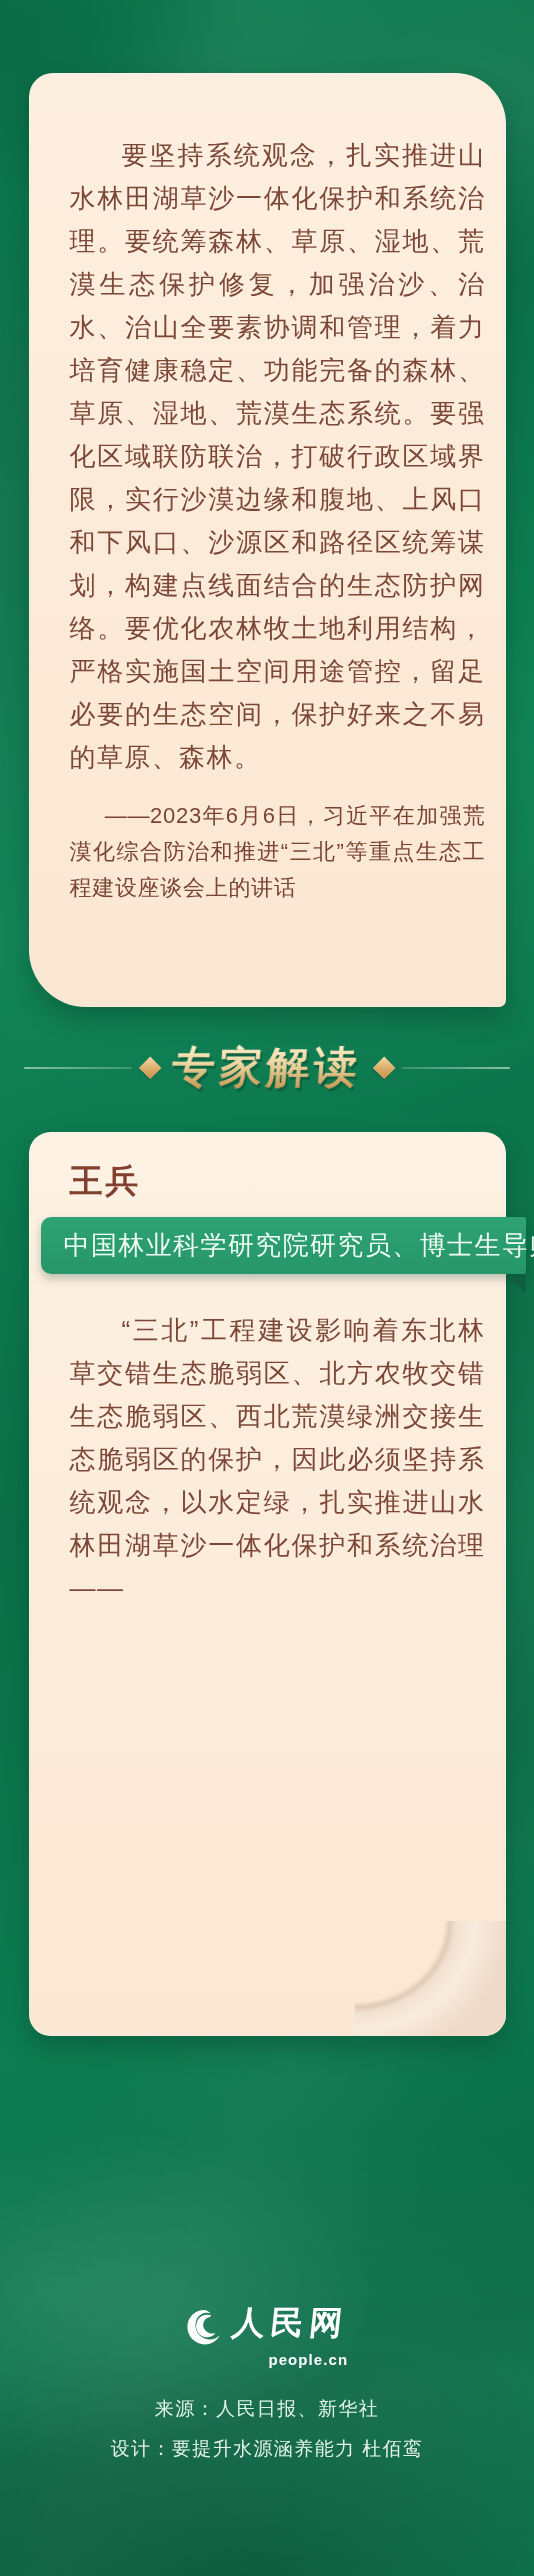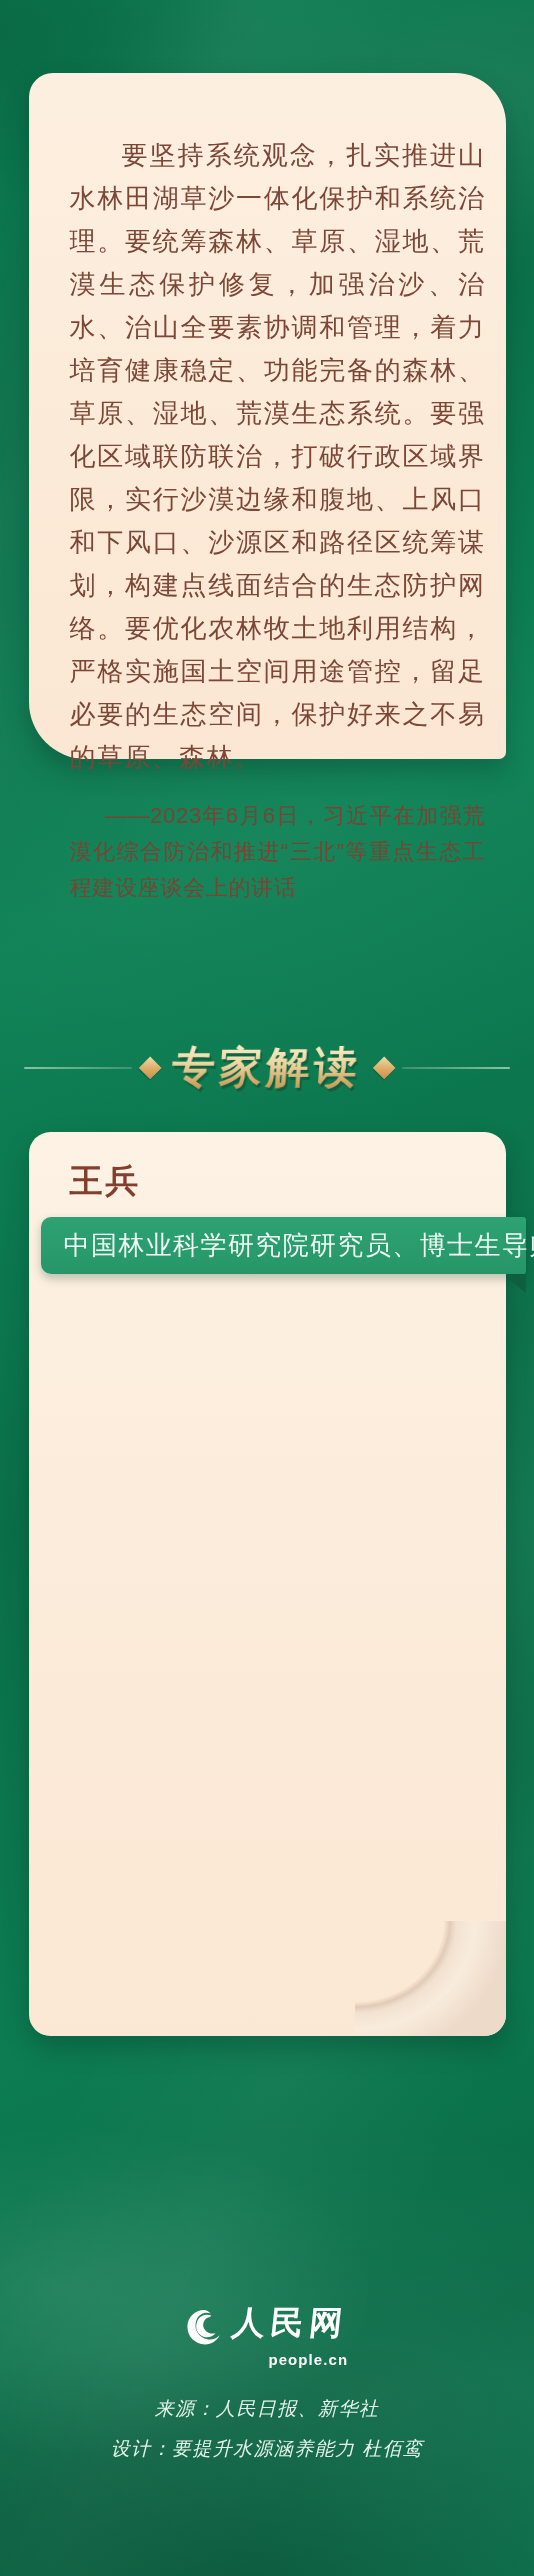--- a/index.html
+++ b/index.html
@@ -14,21 +14,21 @@
       radial-gradient(783px 442px at 45% 840px, rgba(255,255,255,.035), transparent 65%),
       radial-gradient(641px 399px at 108% 1745px, rgba(0,30,18,.14), transparent 62%),
       radial-gradient(541px 285px at 12% 2290px, rgba(200,255,230,.10), transparent 58%),
       radial-gradient(890px 456px at 68% 2400px, rgba(255,255,255,.065), transparent 60%),
       radial-gradient(712px 370px at 45% 2592px, rgba(0,24,14,.28), transparent 70%),
       linear-gradient(115deg, transparent 6%, rgba(255,255,255,.045) 14%, transparent 24%, transparent 60%, rgba(255,255,255,.04) 72%, transparent 84%);}
   
   .card{position:absolute;left:28.5px;width:477px;box-sizing:border-box;
     background:linear-gradient(180deg,#fdefe0 0%,#fcebd9 45%,#fbe7d3 100%);
     box-shadow:0 11.4px 24px rgba(2,48,30,.30);}
-  .quote-card{top:73px;height:686px;border-radius:24px 51px 7.1px 57px;
+  .quote-card{top:73px;height:934px;border-radius:24px 51px 7.1px 57px;
     padding:61px 20px 0 41px;}
   .quote-body{margin:0;color:#7c4737;font-size:26px;line-height:43px;letter-spacing:1.4px;
     text-align:justify;text-justify:inter-character;text-indent:2em;}
   .quote-cite{margin:18.5px 0 0 0;color:#7a4433;font-size:22px;line-height:36px;letter-spacing:0.7px;
     text-align:justify;text-justify:inter-character;text-indent:1.6em;}
   
   .divider{position:absolute;top:1034px;left:0;width:534px;height:68px;display:flex;
     align-items:center;justify-content:center;gap:10px;padding:0 24px;box-sizing:border-box;}
   .divider .line{flex:1;height:2.8px;max-width:131px;border-radius:1.4px;
     background:linear-gradient(90deg,rgba(148,201,173,.25),#86c0a1 40%,#86c0a1 60%,rgba(148,201,173,.25));}
@@ -62,21 +62,21 @@
       #f2e1d0 66%, #f9ecdd 78%, #eedac9 100%);}
   
   .footer{position:absolute;left:0;top:2305px;width:534px;text-align:center;color:#fff;}
   .logo-row{display:flex;align-items:flex-start;justify-content:center;gap:8.5px;}
   .logo-mark{width:38px;height:37px;margin-top:4.3px;flex:0 0 auto;}
   .logo-textcol{display:flex;flex-direction:column;align-items:center;}
   .logo-word{font-size:33px;font-weight:bold;letter-spacing:5.7px;line-height:37px;
     font-family:"Liberation Serif","DejaVu Serif",serif;transform:skewX(-6deg);}
   .logo-domain{font-size:15px;font-weight:bold;letter-spacing:1.1px;line-height:17px;margin-top:9px;
     align-self:flex-end;text-align:right;}
-  .credits{margin-top:21.4px;font-style:italic;}
+  .credits{margin-top:21.4px;}
   .credits p{margin:0;color:#e3f3ea;font-size:19px;line-height:40px;letter-spacing:1.4px;}
 </style>
 </head>
 <body>
 
 <div class="canvas">
   <div class="silk"></div>
 
   <section class="card quote-card">
     <p class="quote-body">要坚持系统观念，扎实推进山水林田湖草沙一体化保护和系统治理。要统筹森林、草原、湿地、荒漠生态保护修复，加强治沙、治水、治山全要素协调和管理，着力培育健康稳定、功能完备的森林、草原、湿地、荒漠生态系统。要强化区域联防联治，打破行政区域界限，实行沙漠边缘和腹地、上风口和下风口、沙源区和路径区统筹谋划，构建点线面结合的生态防护网络。要优化农林牧土地利用结构，严格实施国土空间用途管控，留足必要的生态空间，保护好来之不易的草原、森林。</p>
@@ -91,20 +91,21 @@
     <span class="line right"></span>
   </div>
 
   <section class="card expert-card">
     <h3 class="expert-name">王兵</h3>
     <div class="ribbon">
       <span class="ribbon-label">中国林业科学研究院研究员、博士生导师</span>
       <i class="ribbon-fold"></i>
     </div>
     <div class="expert-body">
+      <p>“三北”工程建设影响着东北林草交错生态脆弱区、北方农牧交错生态脆弱区、西北荒漠绿洲交接生态脆弱区的保护，因此必须坚持系统观念，以水定绿，扎实推进山水林田湖草沙一体化保护和系统治理——</p>
     </div>
     <div class="page-curl"></div>
   </section>
 
   <footer class="footer">
     <div class="logo-row">
       <svg class="logo-mark" viewBox="0 0 54 52" aria-hidden="true">
         <path fill="#ffffff" d="M26 1 C13 1 2 11 2 25 C2 39 13 50 27 50 C36 50 44 45 48 37 C42 43 33 45 25 41 C15 36 11 25 15 15 C18 7 27 3 35 6 C32 3 29 1 26 1 Z"></path>
         <path fill="#ffffff" d="M36 9 C28 6 19 9 16 17 C12 26 16 36 25 39 C31 41 38 39 42 34 C35 36 28 33 25 26 C23 19 27 12 34 11 Z"></path>
       </svg>

